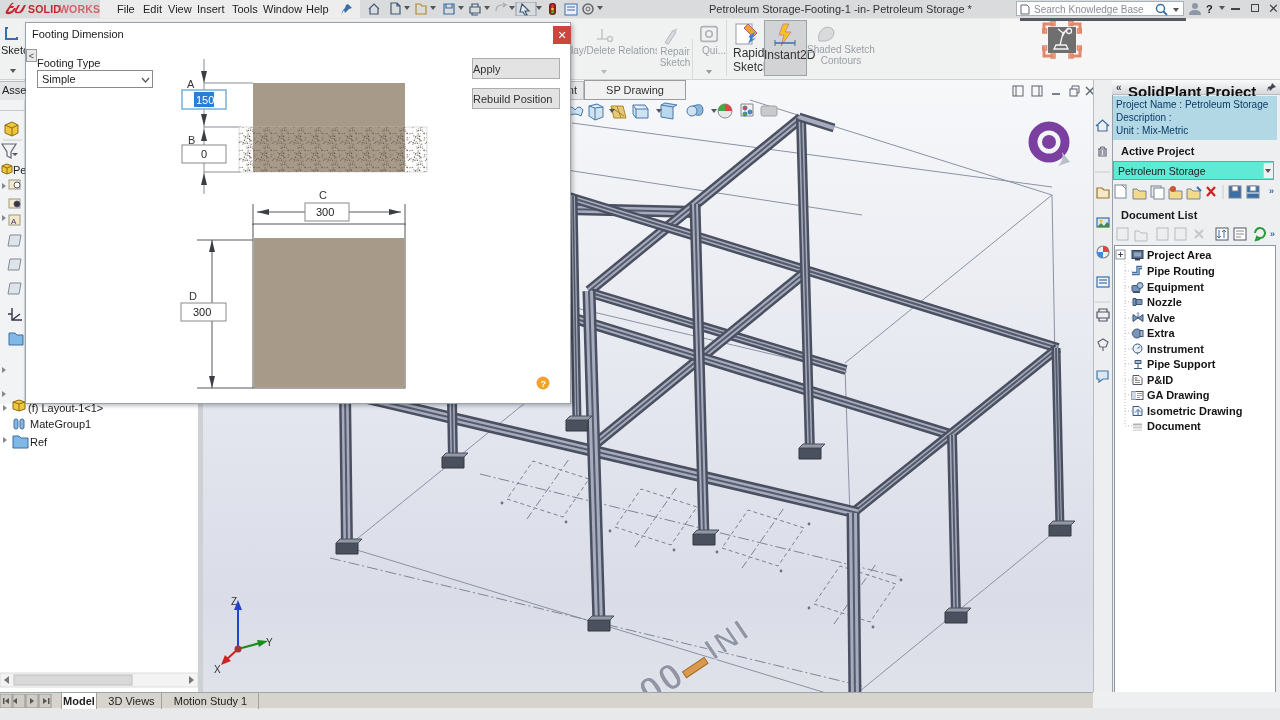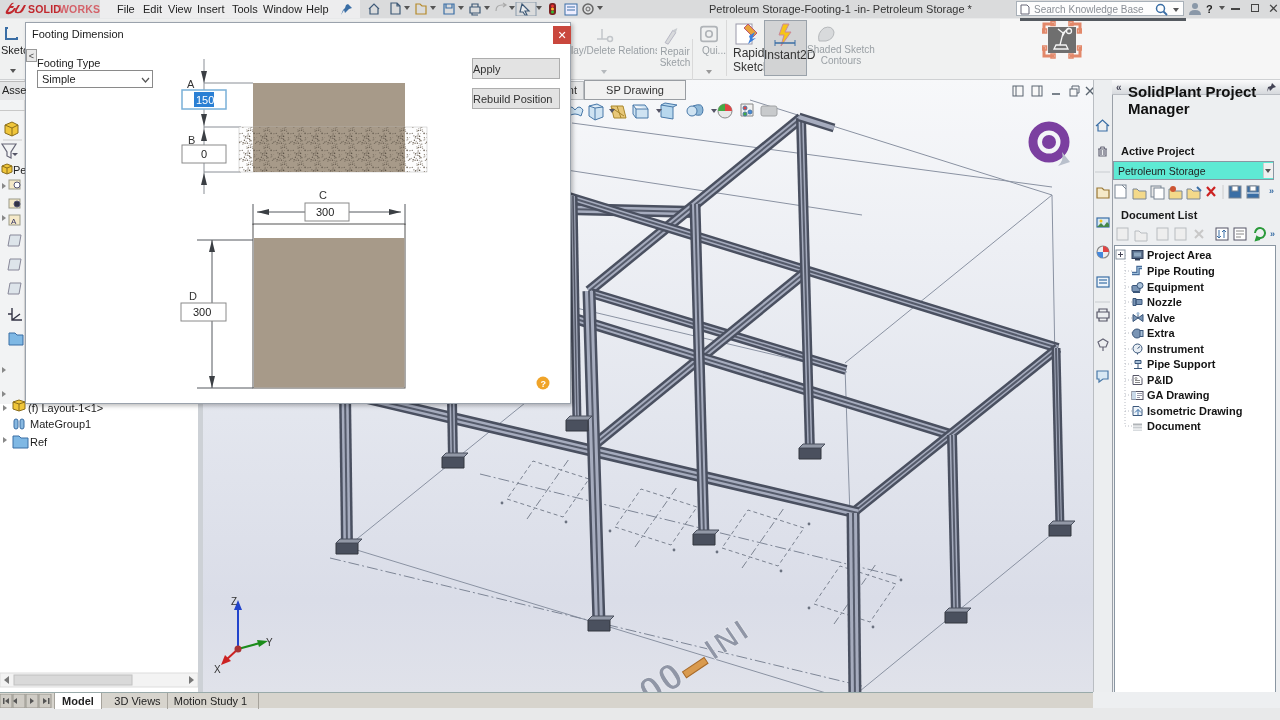--- a/index.html
+++ b/index.html
@@ -434,20 +434,25 @@
 </svg>
 
 <div id="rpanel"></div>
 <div class="abs" style="left:1112px;top:80px;width:168px;height:15px;background:linear-gradient(#fbfbfc,#d6d9dd);border-bottom:1px solid #b8bcc2">
   <span class="abs" style="left:4px;top:2px;font-size:10px;color:#445;font-weight:bold">«</span>
   <span class="abs" style="left:16px;top:2.5px;font-size:15px;font-weight:bold;color:#101010">SolidPlant Project Manager</span>
   <svg class="abs" style="left:154px;top:2px" width="11" height="11" viewBox="0 0 11 11">
         <path d="M6 1 L10 5 L7 6 L4 9 L3 6 L1 10 L2 5 L5 4 Z" fill="#445"></path>
       </svg>
 </div>
+<div class="abs" style="left:1113px;top:96px;width:164px;height:44px;background:#b2d8e6">
+  <div class="abs" style="left:3px;top:3px;font-size:10px;color:#0d3a66">Project Name : Petroleum Storage</div>
+  <div class="abs" style="left:3px;top:16px;font-size:10px;color:#0d3a66">Description :</div>
+  <div class="abs" style="left:3px;top:29px;font-size:10px;color:#0d3a66">Unit : Mix-Metric</div>
+</div>
 <div class="abs" style="left:1121px;top:145px;font-size:11px;font-weight:bold;color:#181818">Active Project</div>
 <div class="abs" style="left:1113px;top:161px;width:161px;height:19px;background:#5eead4;border:1px solid #8a96a2">
   <div class="abs" style="left:4px;top:3px;font-size:10.5px;color:#222">Petroleum Storage</div>
   <div class="abs" style="left:149px;top:1px;width:10px;height:15px;background:#f0f0f0;border-left:1px solid #ccc"></div>
   <div class="abs" style="left:151px;top:7px;width:0;height:0;border-left:3px solid transparent;border-right:3px solid transparent;border-top:4px solid #555"></div>
 </div>
 <svg class="abs" style="left:1113px;top:183px" width="166" height="18" viewBox="0 0 166 18">
   <g stroke="#7a8694" stroke-width="1">
     <rect x="2" y="2" width="11" height="13" fill="#fff"></rect>
         <path d="M9 2 l4 4" fill="none"></path>
@@ -579,22 +584,22 @@
         </g>
     <g fill="#555">
           <path d="M9 4 l-4 3 l4 3 Z"></path>
           <path d="M4.5 4 v6 l-1.5 0 v-6Z"></path>
           <path d="M17 4 l-4 3 l4 3 Z"></path>
           <path d="M30 4 l4 3 l-4 3 Z"></path>
           <path d="M43 4 l4 3 l-4 3 Z"></path>
           <path d="M48 4 v6 h1.5 v-6Z"></path>
         </g>
   </svg>
-  <div class="btab" style="left:54px;width:48px;background:#fff;font-weight:bold;border-left:1px solid #a6a39c">Model</div>
-  <div class="btab" style="left:108px;width:60px">3D Views</div>
+  <div class="btab" style="left:61px;width:36px;background:#fff;font-weight:bold;border-left:1px solid #a6a39c">Model</div>
+  <div class="btab" style="left:102px;width:60px">3D Views</div>
   <div class="btab" style="left:163px;width:96px">Motion Study 1</div>
 </div>
 <div class="abs" style="left:1093px;top:692px;width:187px;height:16px;background:#edeff1"></div>
 
 <div id="dlg">
   <div class="abs" style="left:6px;top:5px;font-size:11px;color:#1a1a1a">Footing Dimension</div>
   <div class="abs" style="left:527px;top:3px;width:18px;height:18px;background:#c9473d;color:#fff;font-size:11px;text-align:center;line-height:18px">✕</div>
   <div class="abs" style="left:0px;top:26px;width:11px;height:13px;background:#e8e8e8;border:1px solid #999;font-size:9px;text-align:center;line-height:12px;color:#444">&lt;</div>
   <div class="abs" style="left:11px;top:34px;font-size:11px;color:#222">Footing Type</div>
   <div class="abs" style="left:11px;top:47px;width:116px;height:18px;background:#fff;border:1px solid #8a8a8a">

